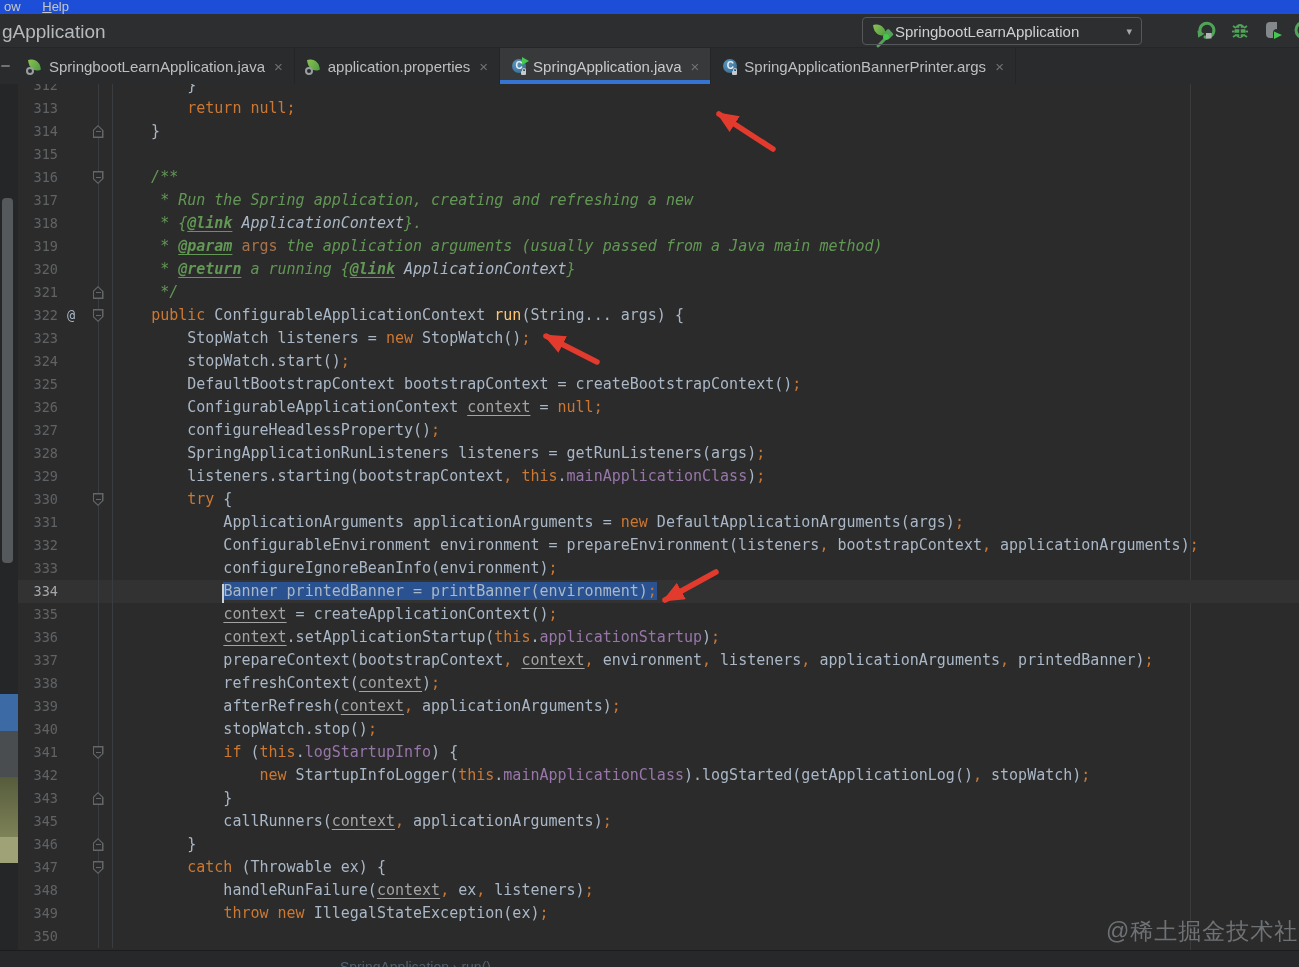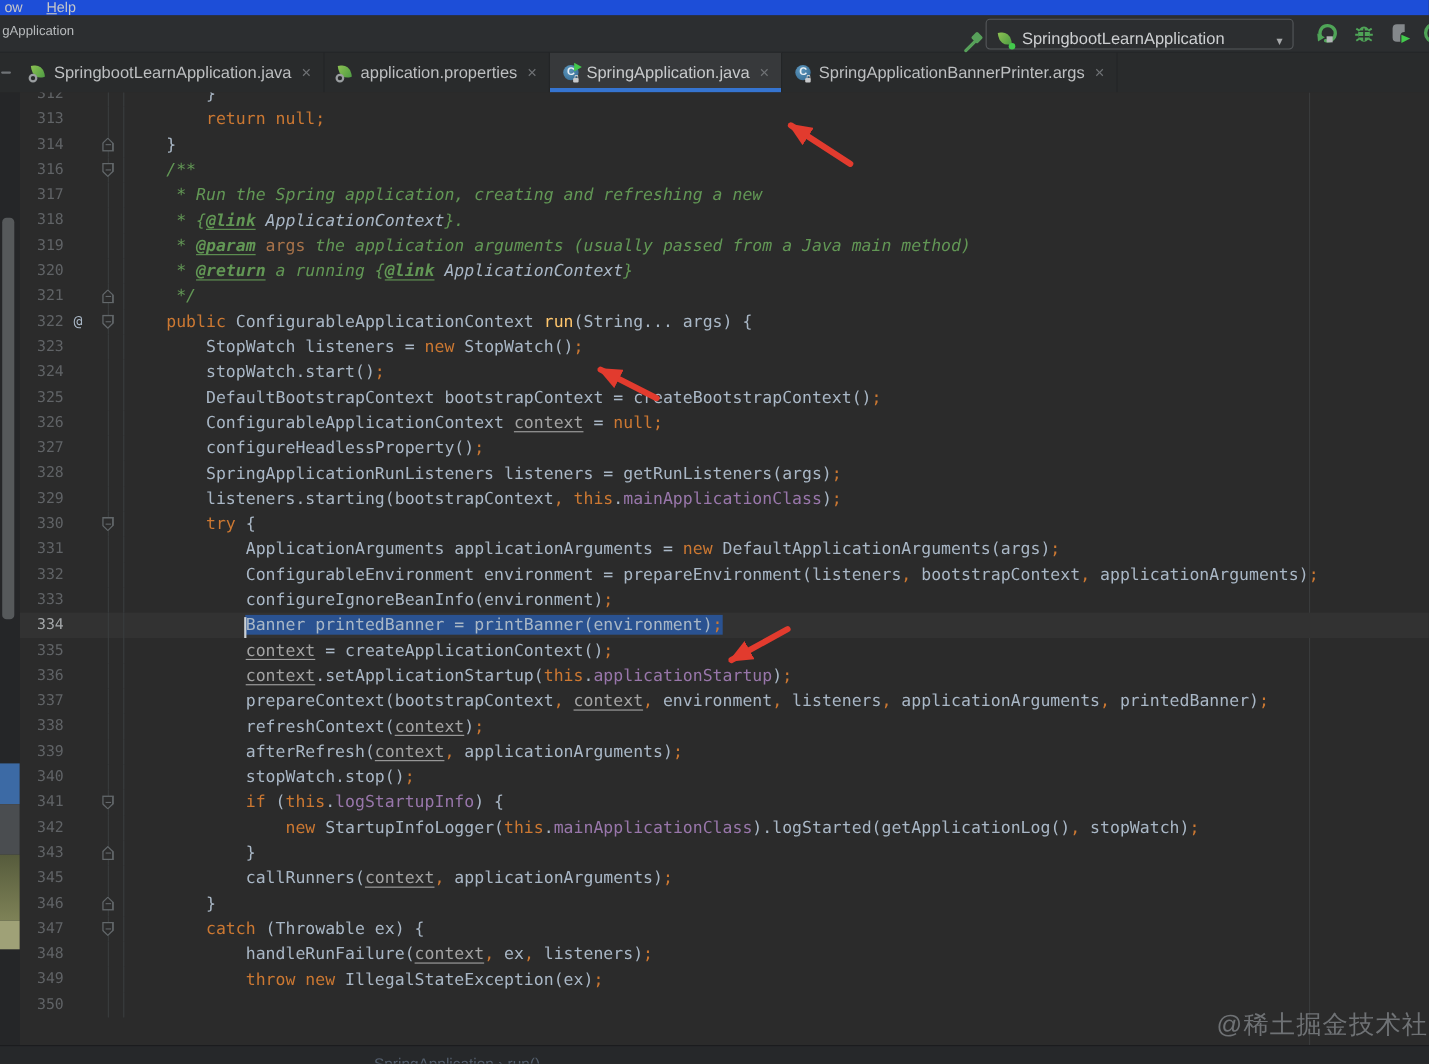--- a/index.html
+++ b/index.html
@@ -14,24 +14,24 @@
   
   #menubar{position:absolute;left:0;top:0;width:100%;height:14px;background:#1d4ed8;
     color:#c5c7c9;font-size:13px;line-height:13px}
   .menu-item{display:inline-block;margin-left:4px}
   .menu-item.mnemonic{margin-left:18px}
   .menu-item.mnemonic::first-letter{text-decoration:underline}
 
   
   #toolbar{position:absolute;left:0;top:14px;width:100%;height:34px;background:#2c2e30;
     border-bottom:1px solid #242628}
-  #breadcrumb{position:absolute;left:2px;top:7px;font-size:12px;color:#b7babc}
+  #breadcrumb{position:absolute;left:2px;top:7px;font-size:19px;color:#b7babc}
   #hammer{position:absolute;left:874px;top:14px}
-  #runconfig{position:absolute;left:896px;top:3px;width:280px;height:28px;
-    border:1px solid #55585b;border-radius:4px;display:flex;align-items:flex-end;
+  #runconfig{position:absolute;left:862px;top:3px;width:280px;height:28px;
+    border:1px solid #55585b;border-radius:4px;display:flex;align-items:center;
     gap:7px;padding:0 9px;color:#ced0d2;font-size:15px}
   #runconfig .label{flex:1;white-space:nowrap;overflow:hidden}
   #runconfig .arrow{color:#a6a8aa;font-size:11px}
   .tbicon{position:absolute;top:4px;width:24px;height:24px}
   #icon-rerun{left:1194px}#icon-debug{left:1228px}#icon-profiler{left:1261px}
   #icon-edge{left:1292px;width:8px;overflow:hidden}
 
   
   #tabbar{position:absolute;left:0;top:48px;width:100%;height:36px;background:#292b2c;
     display:flex;align-items:stretch}
@@ -255,20 +255,26 @@
           <span class="fd">
             <span class="fold end">
               <i class="o"></i>
               <i class="i"></i>
               <i class="m"></i>
             </span>
           </span>
           <span class="cd"><span class="tk-d">    }</span></span>
         </div>
         <div class="row">
+          <span class="ln">315</span>
+          <span class="an"></span>
+          <span class="fd"></span>
+          <span class="cd"></span>
+        </div>
+        <div class="row">
           <span class="ln">316</span>
           <span class="an"></span>
           <span class="fd">
             <span class="fold start">
               <i class="o"></i>
               <i class="i"></i>
               <i class="m"></i>
             </span>
           </span>
           <span class="cd"><span class="tk-c">    /**</span></span>

